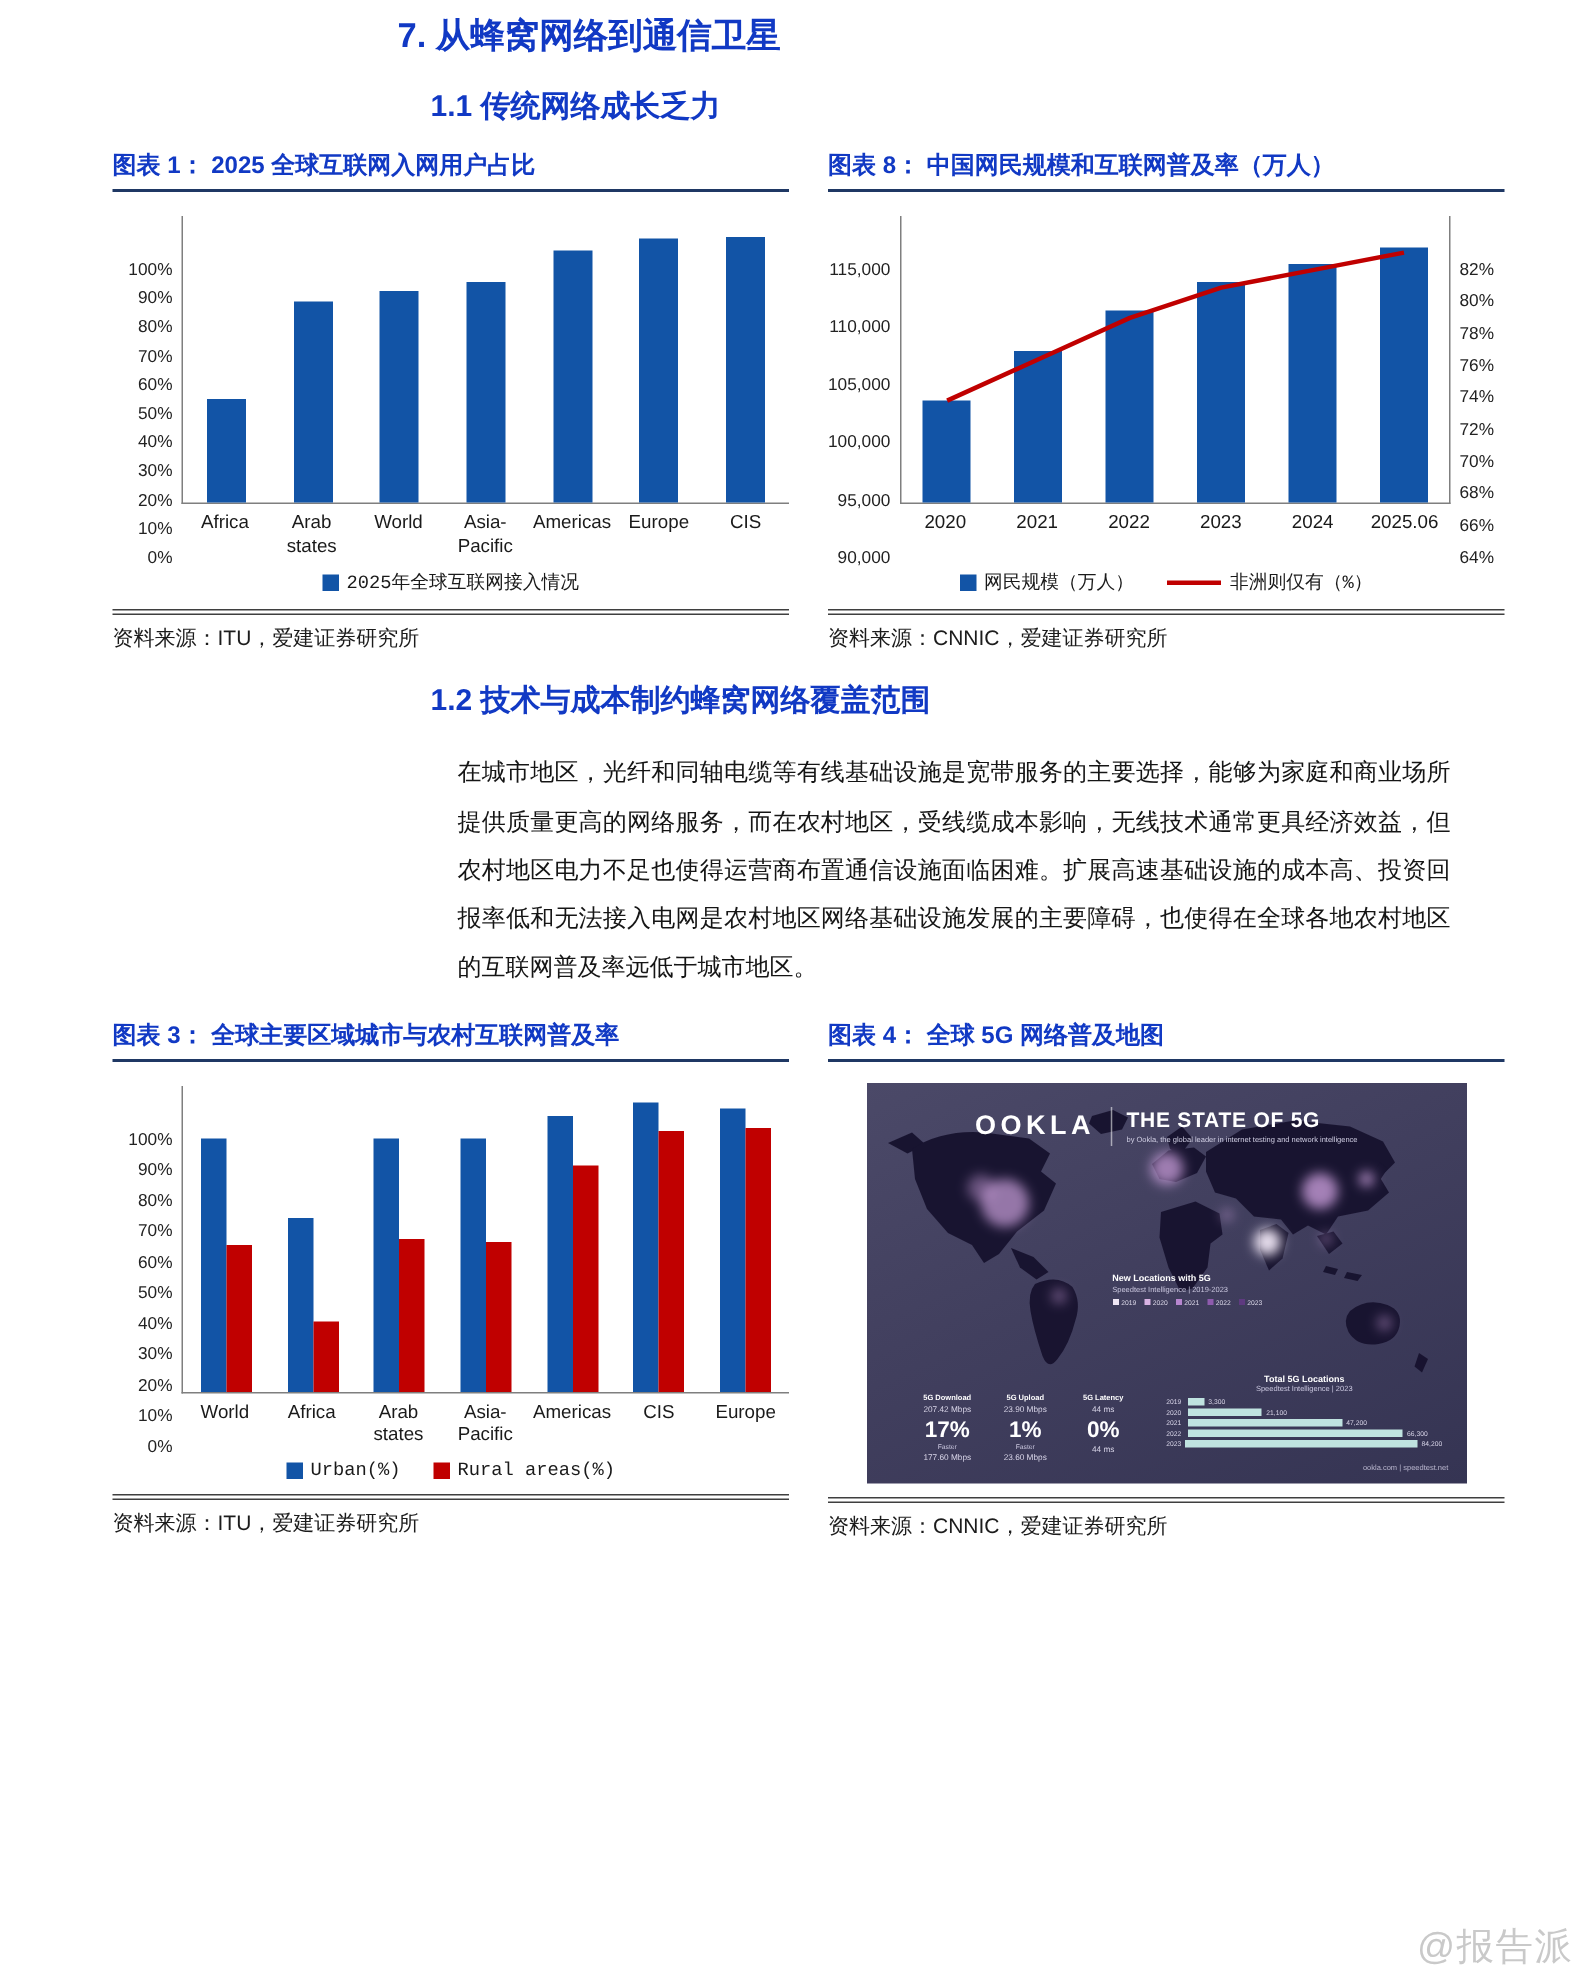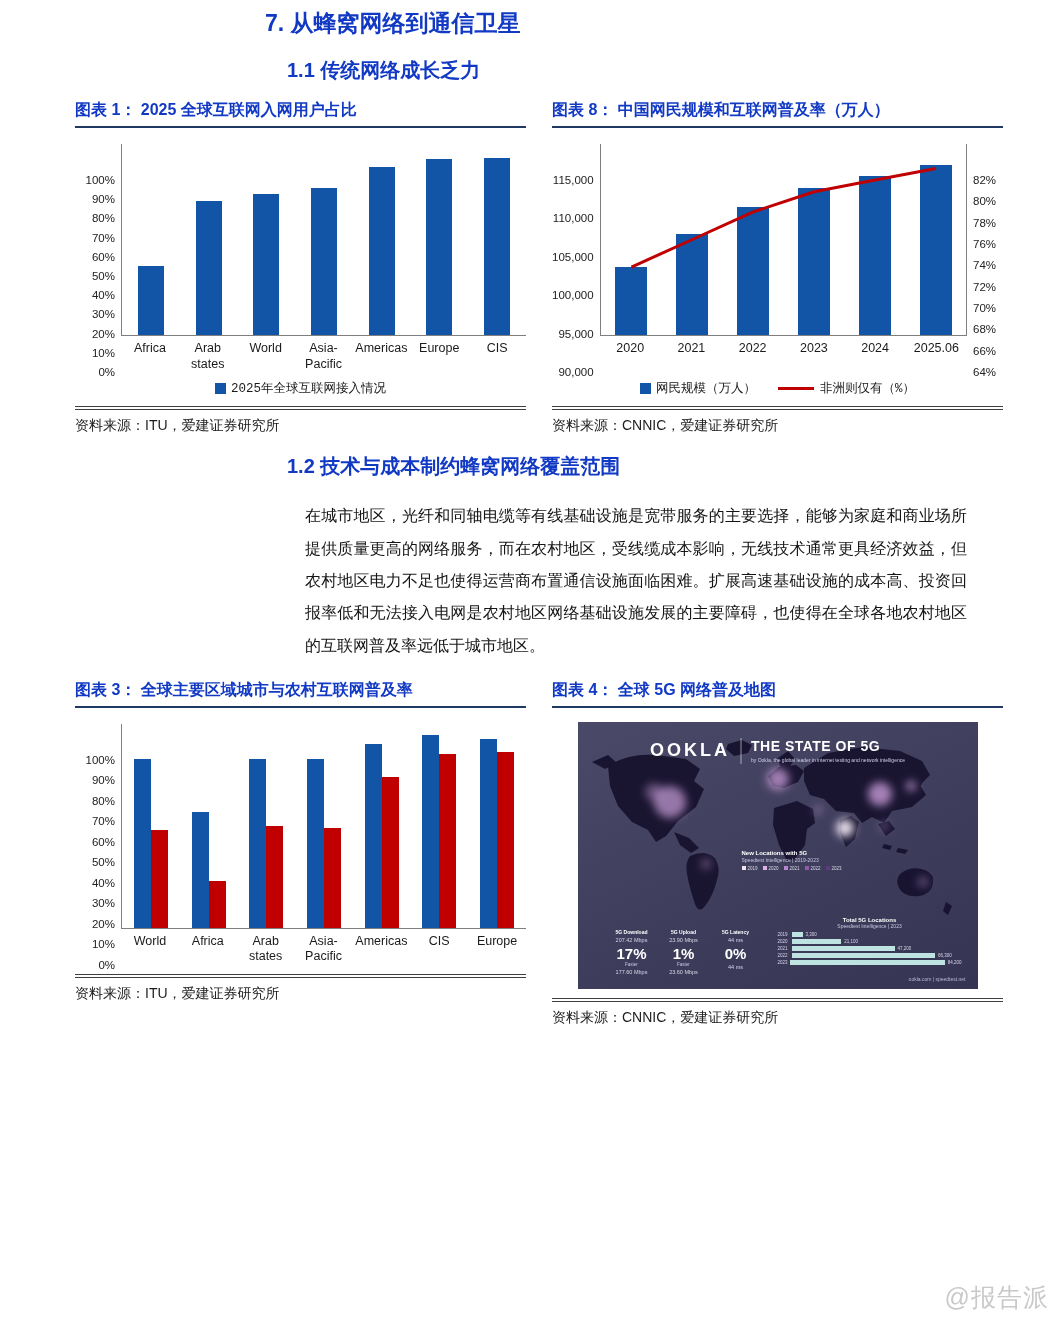--- a/index.html
+++ b/index.html
@@ -279,20 +279,30 @@
                 <div class="xlabel">Arab
 states</div>
                 <div class="xlabel">Asia-
 Pacific</div>
                 <div class="xlabel">Americas</div>
                 <div class="xlabel">CIS</div>
                 <div class="xlabel">Europe</div>
               </div>
             </div>
           </div>
+          <div class="legend">
+            <span class="lgitem">
+              <span class="sq" style="background: rgb(18, 84, 166);"></span>
+              <span>Urban(%)</span>
+            </span>
+            <span class="lgitem">
+              <span class="sq" style="background: rgb(192, 0, 0);"></span>
+              <span>Rural areas(%)</span>
+            </span>
+          </div>
         </div>
       <div class="srcsep"></div>
       <div class="source">资料来源：ITU，爱建证券研究所</div>
     </div>
 
     <div class="figure">
       <div class="figlabel">图表 4：  全球 5G 网络普及地图</div>
 
       <div class="map">
         <svg class="mapsvg" viewBox="0 0 400 267">

